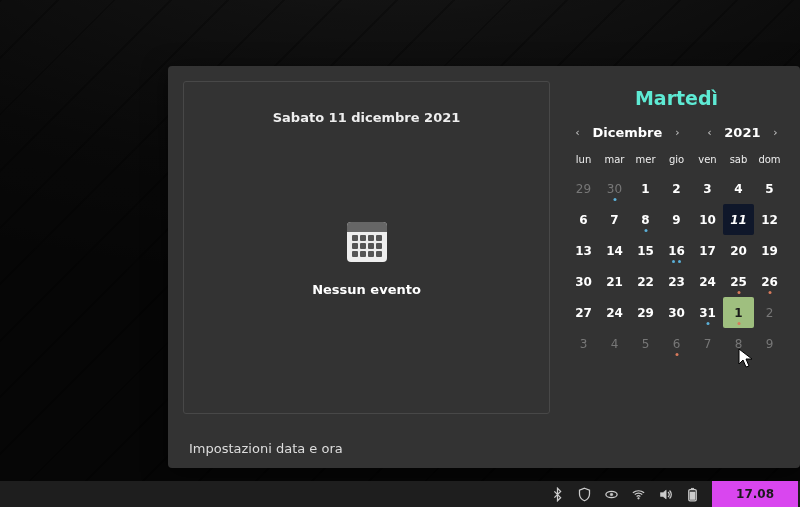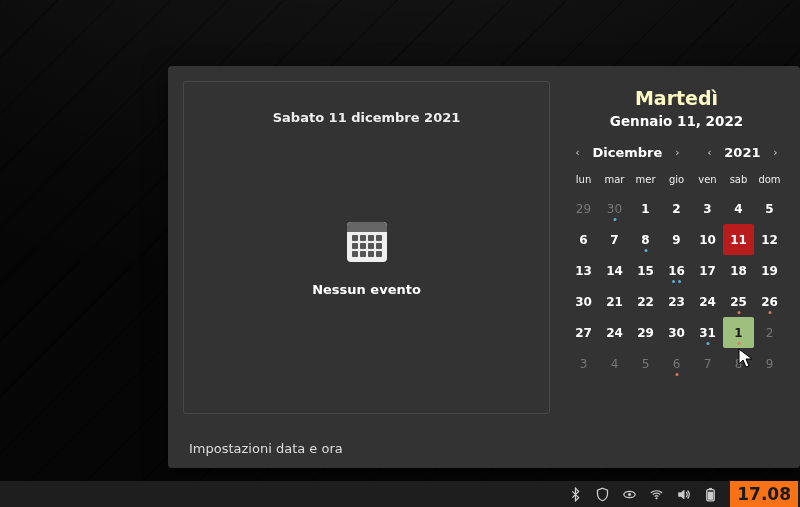--- a/index.html
+++ b/index.html
@@ -60,21 +60,21 @@
     display: grid; grid-template-columns: repeat(4,1fr);
     grid-template-rows: repeat(3,1fr); gap: 2px;
   }
   .cal-icon .grid span { background: #555; border-radius: 1px; }
   .event-empty-text { font-size: 13px; color: #fff; font-weight: 600; }
   
   .calendar {
     flex: 1; display: flex; flex-direction: column; align-items: center;
     padding-top: 6px;
   }
-  .today-day { font-size: 19px; font-weight: 700; color: #fef9c3; }
+  .today-day { font-size: 19px; font-weight: 700; color: #5eead4; }
   .today-date { font-size: 13.5px; font-weight: 600; color: #fff; margin-top: 4px; }
   .nav-row {
     display: flex; align-items: center; gap: 4px;
     margin-top: 16px; font-size: 13px; color: #fff;
     width: 100%; justify-content: center;
   }
   .nav-row .spacer { width: 10px; }
   .nav-btn {
     width: 14px; height: 14px; display: inline-flex;
     align-items: center; justify-content: center;
@@ -91,21 +91,21 @@
   .dow {
     font-size: 10px; color: #eee; text-align: center;
     padding-bottom: 8px;
   }
   .day {
     height: 31px; display: flex; align-items: center; justify-content: center;
     font-size: 12px; font-weight: 600; color: #fff;
     position: relative; cursor: pointer; border-radius: 2px;
   }
   .day.muted { color: #777; font-weight: 400; }
-  .day.selected { background: #b91c1c; }
+  .day.selected { background: #0f172a; font-style: italic; }
   .day.today { background: #9fbf7f; color: #1a1a1a; }
   .day .dot {
     position: absolute; bottom: 3px; width: 3px; height: 3px;
     border-radius: 50%;
   }
   .day .dot.blue { background: #5bb0d8; }
   .day .dot.red { background: #d87a5b; }
   .day .dot.left { left: 11px; }
   .day .dot.right { right: 11px; }
   .day .dot.center { left: 50%; transform: translateX(-50%); }
@@ -117,23 +117,23 @@
   
   .taskbar {
     position: absolute; left: 0; right: 0; bottom: 0; height: 26px;
     background: #1e1e1e; display: flex; align-items: center;
     justify-content: flex-end; padding: 0 2px 0 6px;
     gap: 12px; color: #ccc;
   }
   .tray-icon { display: inline-flex; align-items: center; justify-content: center; cursor: pointer; }
   .tray-icon svg { width: 15px; height: 15px; fill: #ccc; stroke: #ccc; }
   .clock {
-    background: #f97316; color: #1a1a1a;
-    font-size: 17px; font-weight: 600;
-    padding: 5px 7px; height: 100%;
+    background: #d946ef; color: #1a1a1a;
+    font-size: 12px; font-weight: 600;
+    padding: 5px 24px; height: 100%;
     display: flex; align-items: center; cursor: pointer;
   }
   
   .cursor {
     position: absolute; top: 348px; left: 738px;
     pointer-events: none; z-index: 100;
   }
   .cursor svg { width: 16px; height: 22px; }
 </style>
 </head>
@@ -162,21 +162,20 @@
               <span></span>
               <span></span>
           </div>
         </div>
         <div class="event-empty-text">Nessun evento</div>
       </div>
     </div>
 
     <div class="calendar">
       <div class="today-day">Martedì</div>
-      <div class="today-date">Gennaio 11, 2022</div>
 
       <div class="nav-row">
         <span class="nav-btn">‹</span>
         <span class="nav-label">Dicembre</span>
         <span class="nav-btn">›</span>
         <span class="spacer"></span>
         <span class="nav-btn">‹</span>
         <span class="nav-label">2021</span>
         <span class="nav-btn">›</span>
       </div>
@@ -201,21 +200,21 @@
           <div class="day">8<span class="dot blue center"></span></div>
           <div class="day">9</div>
           <div class="day">10</div>
           <div class="day selected">11</div>
           <div class="day">12</div>
           <div class="day">13</div>
           <div class="day">14</div>
           <div class="day">15</div>
           <div class="day">16<span class="dot blue left"></span><span class="dot blue right"></span></div>
           <div class="day">17</div>
-          <div class="day">18</div>
+          <div class="day">20</div>
           <div class="day">19</div>
           <div class="day">30</div>
           <div class="day">21</div>
           <div class="day">22</div>
           <div class="day">23</div>
           <div class="day">24</div>
           <div class="day">25<span class="dot red center"></span></div>
           <div class="day">26<span class="dot red center"></span></div>
           <div class="day">27</div>
           <div class="day">24</div>

